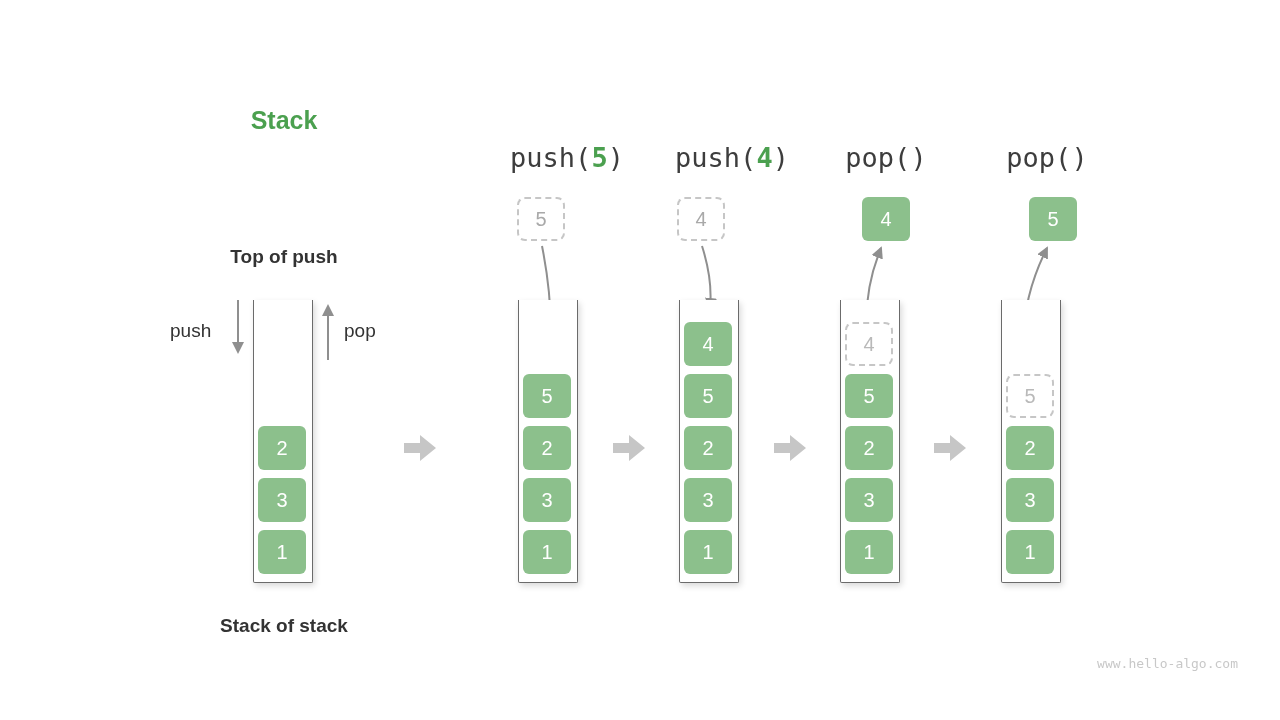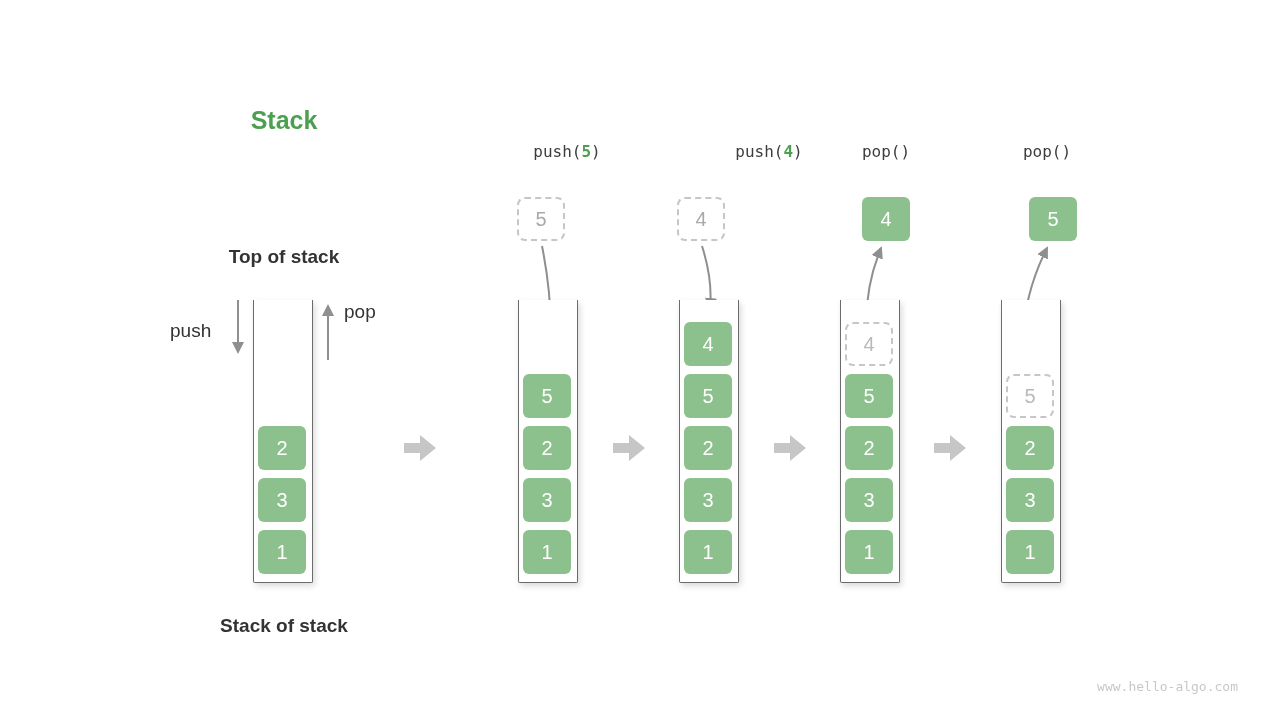--- a/index.html
+++ b/index.html
@@ -14,21 +14,21 @@
   .caption {
     position:absolute; transform:translateX(-50%);
     font-size:19px; font-weight:bold; color:#333; white-space:nowrap;
   }
   .side-label {
     position:absolute; font-size:19px; font-weight:normal; color:#333;
   }
   .op-label {
     position:absolute; transform:translateX(-50%);
     font-family:"DejaVu Sans Mono", monospace;
-    font-size:16px; color:#3d3d3d; white-space:nowrap;
+    font-size:27px; color:#3d3d3d; white-space:nowrap;
   }
   .op-arg { color:#4ba04f; font-weight:bold; }
 
   .stack-frame {
     position:absolute; width:60px; height:283px; box-sizing:border-box;
     border:1.5px solid #6b6b6b; border-top:none;
     border-radius:0 0 2px 2px; background:#fff;
     box-shadow:2px 3px 6px rgba(0,0,0,0.15);
   }
   .block {
@@ -47,21 +47,21 @@
     display:flex; align-items:center; justify-content:center; font-size:20px;
   }
   .float-box.dashed {
     border:2px dashed #c6c6c6; color:#a9a9a9; background:#fff; border-radius:8px;
   }
   .float-box.solid {
     background:#8cc08c; color:#fff; border-radius:6px;
   }
   .overlay { position:absolute; left:0; top:0; pointer-events:none; }
   .watermark {
-    position:absolute; right:42px; top:679px;
+    position:absolute; right:42px; top:656px;
     font-family:"DejaVu Sans Mono", monospace; font-size:13px; color:#c8c8c8;
   }
 </style>
 </head>
 <body>
 
 <div class="canvas">
 
   <svg class="overlay" width="1280" height="720" viewBox="0 0 1280 720">
     <defs>
@@ -79,27 +79,27 @@
     <path d="M869 352 C862 310 870 275 881 248" stroke="#8f8f8f" stroke-width="2" fill="none" marker-end="url(#ah)"></path>
     <path d="M1027 370 C1018 325 1030 282 1047 248" stroke="#8f8f8f" stroke-width="2" fill="none" marker-end="url(#ah)"></path>
 
     <polygon points="0,-5 16,-5 16,-13 32,0 16,13 16,5 0,5" transform="translate(404,448)" fill="#c6c6c6"></polygon>
     <polygon points="0,-5 16,-5 16,-13 32,0 16,13 16,5 0,5" transform="translate(613,448)" fill="#c6c6c6"></polygon>
     <polygon points="0,-5 16,-5 16,-13 32,0 16,13 16,5 0,5" transform="translate(774,448)" fill="#c6c6c6"></polygon>
     <polygon points="0,-5 16,-5 16,-13 32,0 16,13 16,5 0,5" transform="translate(934,448)" fill="#c6c6c6"></polygon>
   </svg>
 
   <div class="title" style="left:284px; top:106px">Stack</div>
-  <div class="caption" style="left:284px; top:246px">Top of stack</div>
+  <div class="caption" style="left:284px; top:246px">Top of push</div>
   <div class="caption" style="left:284px; top:615px">Stack of stack</div>
   <div class="side-label" style="left:170px; top:320px">push</div>
-  <div class="side-label" style="left:344px; top:301px">pop</div>
+  <div class="side-label" style="left:344px; top:320px">pop</div>
 
   <div class="op-label" style="left:567px; top:142px"><span>push(</span><span class="op-arg">5</span><span>)</span></div>
-  <div class="op-label" style="left:769px; top:142px"><span>push(</span><span class="op-arg">4</span><span>)</span></div>
+  <div class="op-label" style="left:732px; top:142px"><span>push(</span><span class="op-arg">4</span><span>)</span></div>
   <div class="op-label" style="left:886px; top:142px"><span>pop(</span><span class="op-arg"></span><span>)</span></div>
   <div class="op-label" style="left:1047px; top:142px"><span>pop(</span><span class="op-arg"></span><span>)</span></div>
 
   <div class="float-box dashed" style="left:517px; top:197px">5</div>
   <div class="float-box dashed" style="left:677px; top:197px">4</div>
   <div class="float-box solid" style="left:862px; top:197px">4</div>
   <div class="float-box solid" style="left:1029px; top:197px">5</div>
 
   <div class="stack-frame" style="left:253px; top:300px">
     <div class="block s3">2</div>

